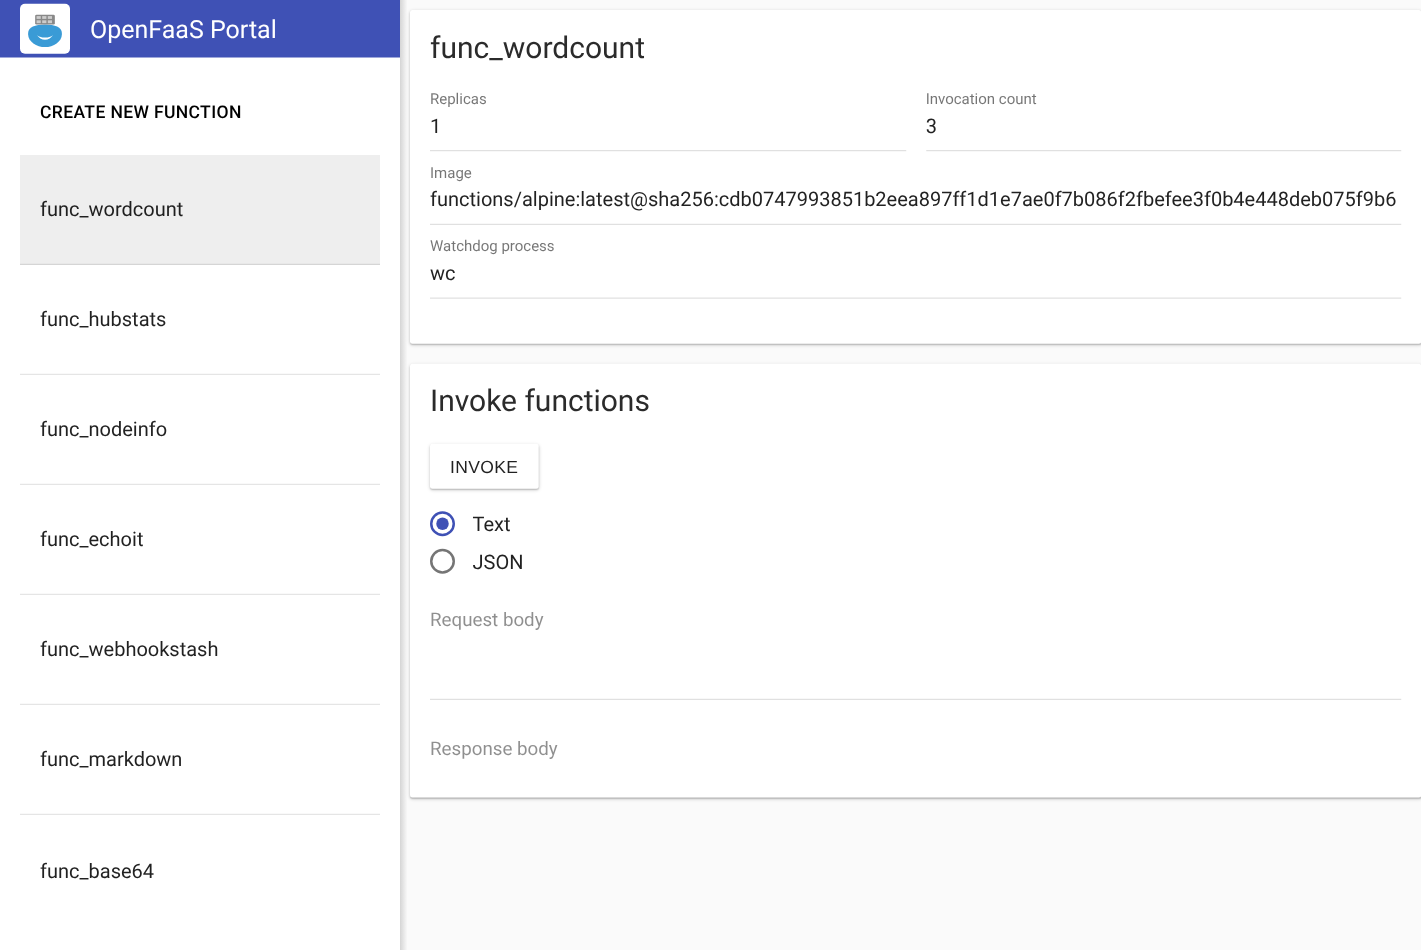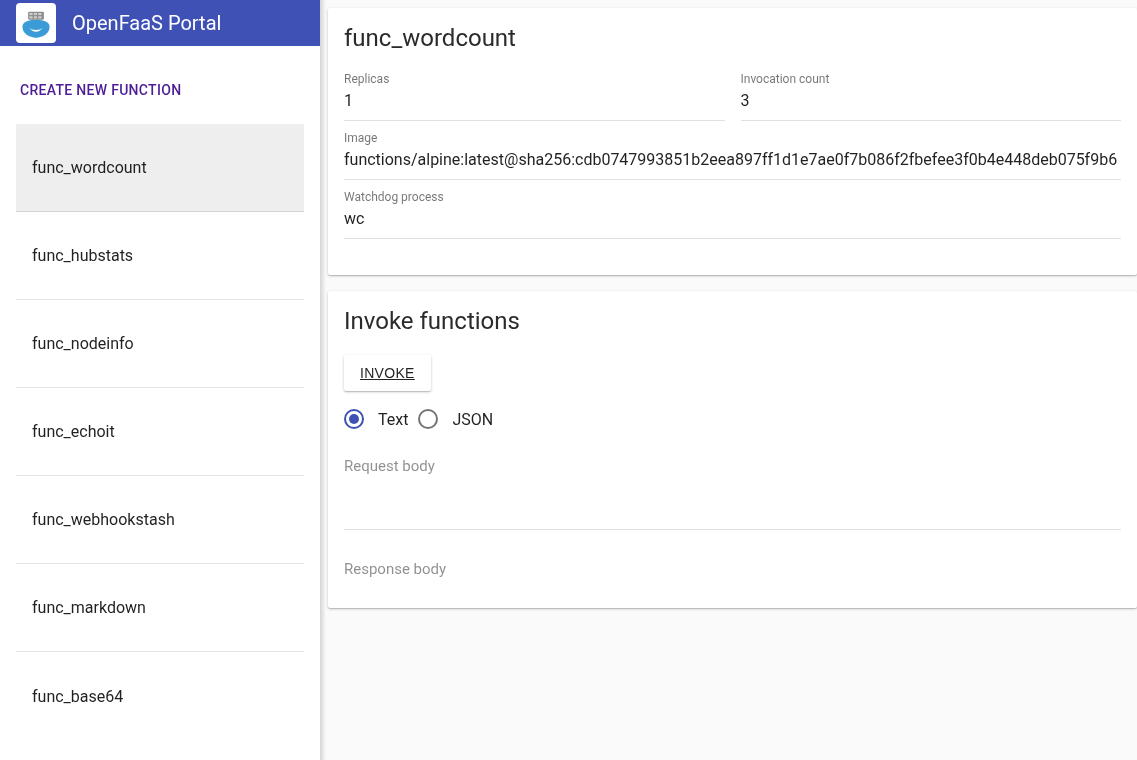--- a/index.html
+++ b/index.html
@@ -60,23 +60,23 @@
     .logo svg { width: 36px; height: 36px; }
     .sidebar-content {
       padding: 6px 0 0 0;
       overflow-y: auto;
       flex: 1;
     }
     .create-btn {
       display: flex;
       align-items: center;
       height: 48px;
-      padding: 0 20px;
+      padding: 0 32px;
       margin: 14px 0 10px 0;
-      color: #4c1d95;
+      color: #000000;
       font-size: 14px;
       font-weight: 500;
       letter-spacing: 0.3px;
       cursor: pointer;
       text-transform: uppercase;
     }
     .func-list {
       list-style: none;
       padding: 0 16px;
     }
@@ -150,25 +150,24 @@
       background: #fff;
       border: none;
       border-radius: 2px;
       box-shadow: 0 1px 3px rgba(0,0,0,0.2), 0 1px 1px rgba(0,0,0,0.14);
       font-size: 14px;
       font-weight: 500;
       letter-spacing: 0.3px;
       color: rgba(0,0,0,0.87);
       cursor: pointer;
       text-transform: uppercase;
-      text-decoration: underline;
     }
     .radio-group {
       display: flex;
-      flex-direction: row;
+      flex-direction: column;
       gap: 10px;
       margin-bottom: 28px;
     }
     .radio {
       display: flex;
       align-items: center;
       gap: 14px;
       cursor: pointer;
       font-size: 16px;
       color: rgba(0,0,0,0.87);

